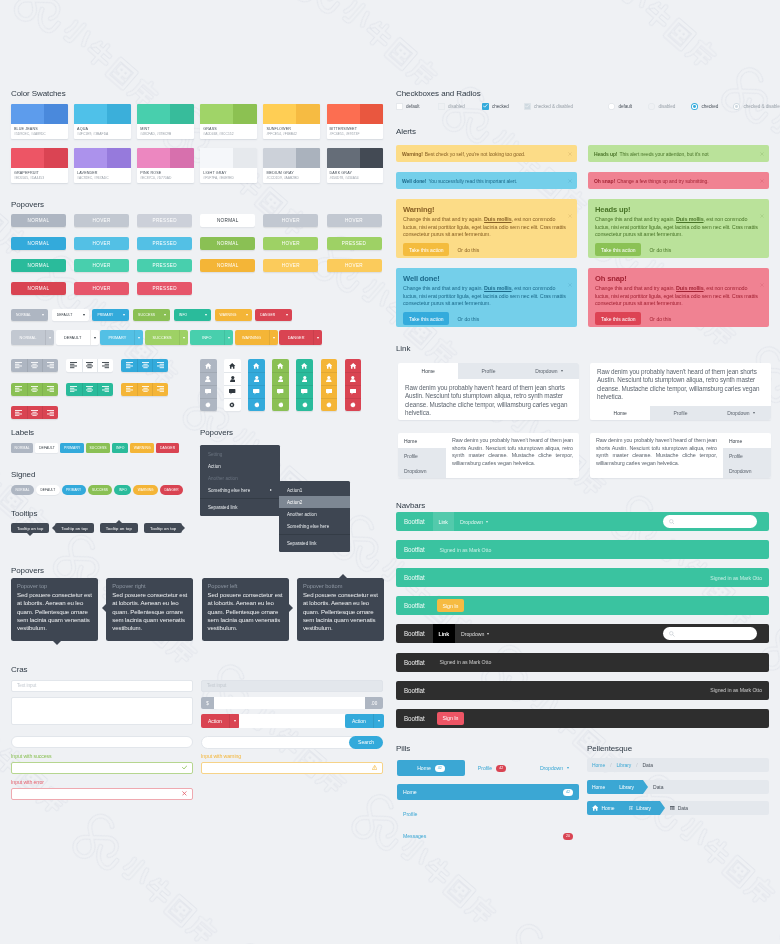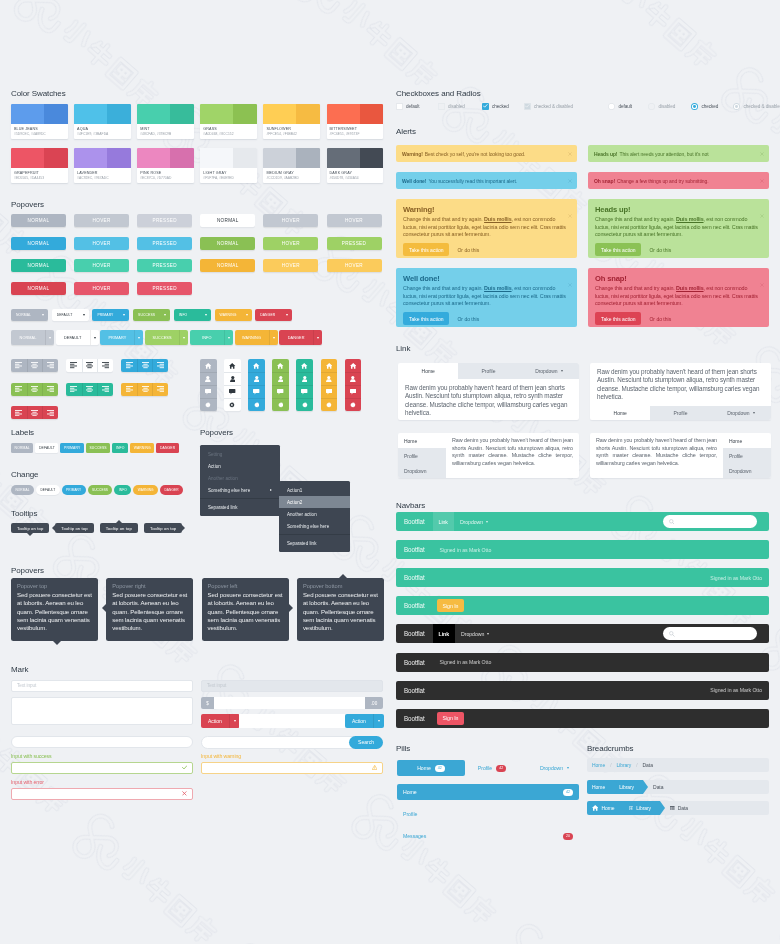--- a/index.html
+++ b/index.html
@@ -839,21 +839,21 @@
   <div class="abs" id="labrow" style="left:11px;top:443px;">
       <span class="lab" style="background:#aeb6c2;color:#ffffff;">NORMAL</span>
       <span class="lab" style="background:#ffffff;color:#30383f;box-shadow:0 1px 0 #e3e6ea;">DEFAULT</span>
       <span class="lab" style="background:#33aadb;color:#ffffff;">PRIMARY</span>
       <span class="lab" style="background:#8ac054;color:#ffffff;">SUCCESS</span>
       <span class="lab" style="background:#2abb9b;color:#ffffff;">INFO</span>
       <span class="lab" style="background:#f4b537;color:#ffffff;">WARNING</span>
       <span class="lab" style="background:#d94452;color:#ffffff;">DANGER</span>
     </div>
 
-  <div class="abs sh" style="left:11px;top:470px;">Change</div>
+  <div class="abs sh" style="left:11px;top:470px;">Signed</div>
   <div class="abs" id="bdgrow" style="left:11px;top:485px;">
       <span class="bdg" style="background:#aeb6c2;color:#ffffff;">NORMAL</span>
       <span class="bdg" style="background:#ffffff;color:#30383f;box-shadow:0 1px 0 #e3e6ea;">DEFAULT</span>
       <span class="bdg" style="background:#33aadb;color:#ffffff;">PRIMARY</span>
       <span class="bdg" style="background:#8ac054;color:#ffffff;">SUCCESS</span>
       <span class="bdg" style="background:#2abb9b;color:#ffffff;">INFO</span>
       <span class="bdg" style="background:#f4b537;color:#ffffff;">WARNING</span>
       <span class="bdg" style="background:#d94452;color:#ffffff;">DANGER</span>
     </div>
 
@@ -921,21 +921,21 @@
         <div class="b">Sed posuere consectetur est at lobortis. Aenean eu leo quam. Pellentesque ornare sem lacinia quam venenatis vestibulum.</div>
         <i style="position:absolute;width:0;height:0;right:-4px;top:26px;border-top:4px solid transparent;border-bottom:4px solid transparent;border-left:4px solid #3e4652;"></i>
       </div>
       <div class="pop" style="left:285.9px;top:0;">
         <div class="t">Popover bottom</div>
         <div class="b">Sed posuere consectetur est at lobortis. Aenean eu leo quam. Pellentesque ornare sem lacinia quam venenatis vestibulum.</div>
         <i style="position:absolute;width:0;height:0;top:-4px;left:42px;border-left:4px solid transparent;border-right:4px solid transparent;border-bottom:4px solid #3e4652;"></i>
       </div>
     </div>
 
-  <div class="abs sh" style="left:11px;top:665px;">Mark</div>
+  <div class="abs sh" style="left:11px;top:665px;">Cras</div>
   <div class="abs" id="formarea" style="left:11px;top:676px;width:372px;">
       <div class="inp" style="left:0;top:4px;width:182px;height:11.5px;">
         <span>Text input</span>
       </div>
       <div class="inp" style="left:0;top:21px;width:182px;height:28px;"></div>
       <div class="inp pill-inp" style="left:0;top:60px;width:182px;height:11.5px;"></div>
       <div class="lblS" style="left:0;top:77px;color:#8ac054;">Input with success</div>
       <div class="inp" style="left:0;top:86px;width:182px;height:11.5px;border-color:#b6d68f;justify-content:flex-end;color:#8ac054;">
         <span class="ic">
           <svg viewBox="0 0 16 14" width="5.4" height="4.8">
@@ -1262,21 +1262,21 @@
       </div>
       <div class="pstack" style="left:1px;top:48px;">
         <span>Profile</span>
       </div>
       <div class="pstack" style="left:1px;top:70px;">
         <span>Messages</span>
         <span class="pbadge">20</span>
       </div>
     </div>
 
-  <div class="abs sh" style="left:587px;top:744px;">Breadcrumbs</div>
+  <div class="abs sh" style="left:587px;top:744px;">Pellentesque</div>
   <div class="abs" id="bcarea" style="left:587px;top:758px;width:182px;">
       <div class="bcrow" style="left:0;top:0px;">
         <div class="bci">
           <span>Home</span>
         </div>
         <span class="bcsep">/</span>
         <div class="bci">
           <span>Library</span>
         </div>
         <span class="bcsep">/</span>

